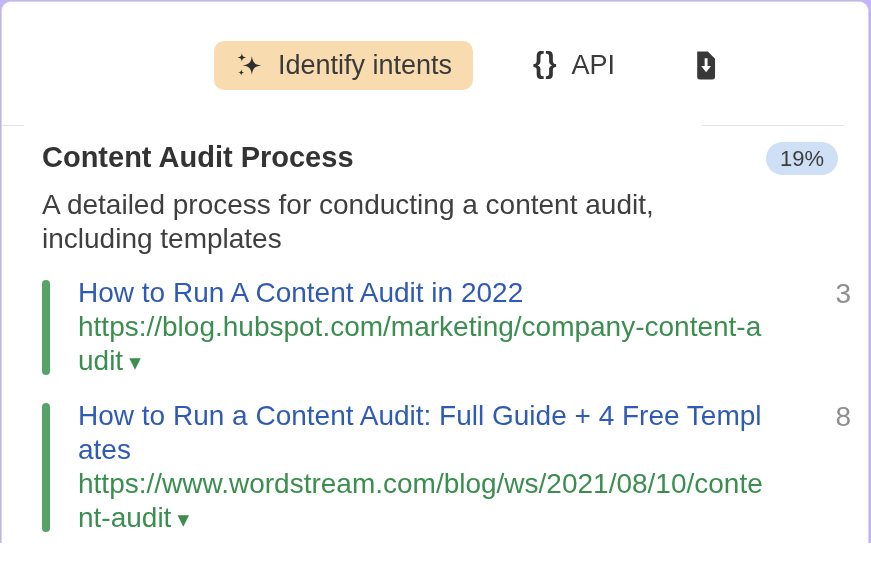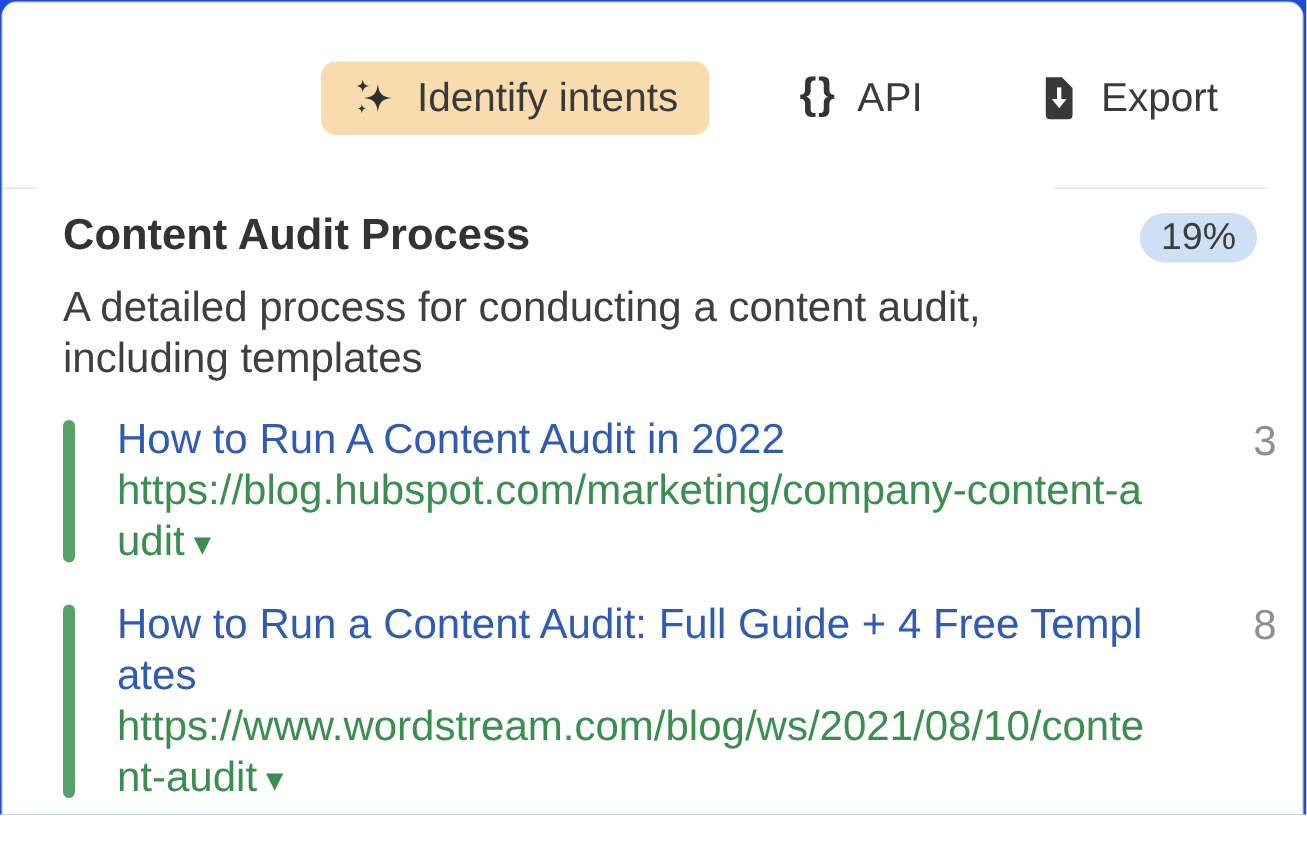--- a/index.html
+++ b/index.html
@@ -2,21 +2,21 @@
 <html style="--highlight_orange: #f2b14f; --button_tan: #f8dcb0; --badge_blue: #cfe0f6; --link_blue: #2f5bb5; --url_green: #3b8e4f; --bar_green: #57a266; --count_gray: #8f8f8f; --text_dark: #3a3a3a; --divider: #e4e4e4; --card_border: #d9d9d9;"><head>
 <meta charset="utf-8">
 <style>
   :root{
     --highlight_orange:#f2b14f; --button_tan:#f8dcb0; --badge_blue:#cfe0f6;
     --link_blue:#2f5bb5; --url_green:#3b8e4f; --bar_green:#57a266;
     --count_gray:#8f8f8f; --text_dark:#3a3a3a; --divider:#e4e4e4; --card_border:#d9d9d9;
   }
   *{margin:0;padding:0;box-sizing:border-box;}
   html,body{width:871px;height:566px;background:#fff;font-family:"Liberation Sans",sans-serif;}
-  .stage{position:relative;width:871px;height:543px;background:#1d4ed8;overflow:hidden;text-decoration:underline;}
+  .stage{position:relative;width:871px;height:543px;background:#c4b5fd;overflow:hidden;text-decoration:underline;}
   .card{position:absolute;left:1px;top:1px;width:868px;height:558px;background:#fff;
         border:1px solid var(--card_border);border-radius:10px;
         box-shadow:0 2px 6px rgba(0,0,0,0.06);overflow:hidden;}
   
   .toolbar{position:absolute;left:0;top:0;width:100%;height:124px;background:#fff;}
   .btn{position:absolute;display:flex;align-items:center;border:none;background:transparent;
        cursor:pointer;color:var(--text_dark);font-family:"Liberation Sans",sans-serif;
        font-size:27px;line-height:1;white-space:nowrap;}
   .btn-identify{left:212px;top:39px;height:49px;padding:0 21px;gap:13px;
                 background:var(--button_tan);border-radius:10px;}
@@ -27,21 +27,21 @@
   .export-svg{width:26px;height:29px;display:block;}
   .divider{position:absolute;top:123px;height:0;border-top:1px solid var(--divider);}
   .divider.seg-left{left:0;width:22px;}
   .divider.seg-right{left:700px;right:24px;}
   
   .intent{position:absolute;left:40px;top:138px;width:680px;}
   .intent-title{font-size:29px;line-height:34px;font-weight:700;color:#333;}
   .intent-desc{margin-top:14px;font-size:28px;line-height:34px;color:#3f3f3f;width:648px;}
   .badge{position:absolute;right:30px;top:140px;height:33px;padding:0 14px;
          display:flex;align-items:center;background:var(--badge_blue);
-         border-radius:17px;font-size:25px;color:#3d3d3d;}
+         border-radius:17px;font-size:22px;color:#3d3d3d;}
   
   .results{position:absolute;left:40px;top:274px;width:809px;}
   .result{position:relative;padding-left:36px;padding-right:64px;}
   .result + .result{margin-top:20px;}
   .accent-bar{position:absolute;left:0;top:4px;bottom:4px;width:8px;
               background:var(--bar_green);border-radius:4px;}
   .rtext{width:692px;font-size:28px;line-height:34px;word-break:break-all;}
   .rtitle{color:var(--link_blue);text-decoration:none;display:block;cursor:pointer;}
   .rurl{color:var(--url_green);text-decoration:none;cursor:pointer;}
   .caret{color:var(--url_green);font-size:23px;margin-left:6px;cursor:pointer;}
@@ -67,21 +67,20 @@
         <span class="braces">{}</span>
         <span>API</span>
       </button>
 
       <button class="btn btn-export">
         <svg class="export-svg" viewBox="0 0 22 26">
           <path fill="#383838" d="M4 0.5 H13.6 L20 6.9 V23 Q20 25.5 17.5 25.5 H6.5 Q4 25.5 4 23 Z"></path>
           <rect x="10.7" y="6.5" width="2.6" height="9" fill="#fff"></rect>
           <polygon points="7.6,13.5 16.4,13.5 12,19" fill="#fff"></polygon>
         </svg>
-        <span>Export</span>
       </button>
     </div>
 
     <div class="divider seg-left"></div>
     <div class="divider seg-right"></div>
 
     <div class="intent">
       <div class="intent-title">Content Audit Process</div>
       <div class="intent-desc">A detailed process for conducting a content audit, including templates</div>
     </div>

